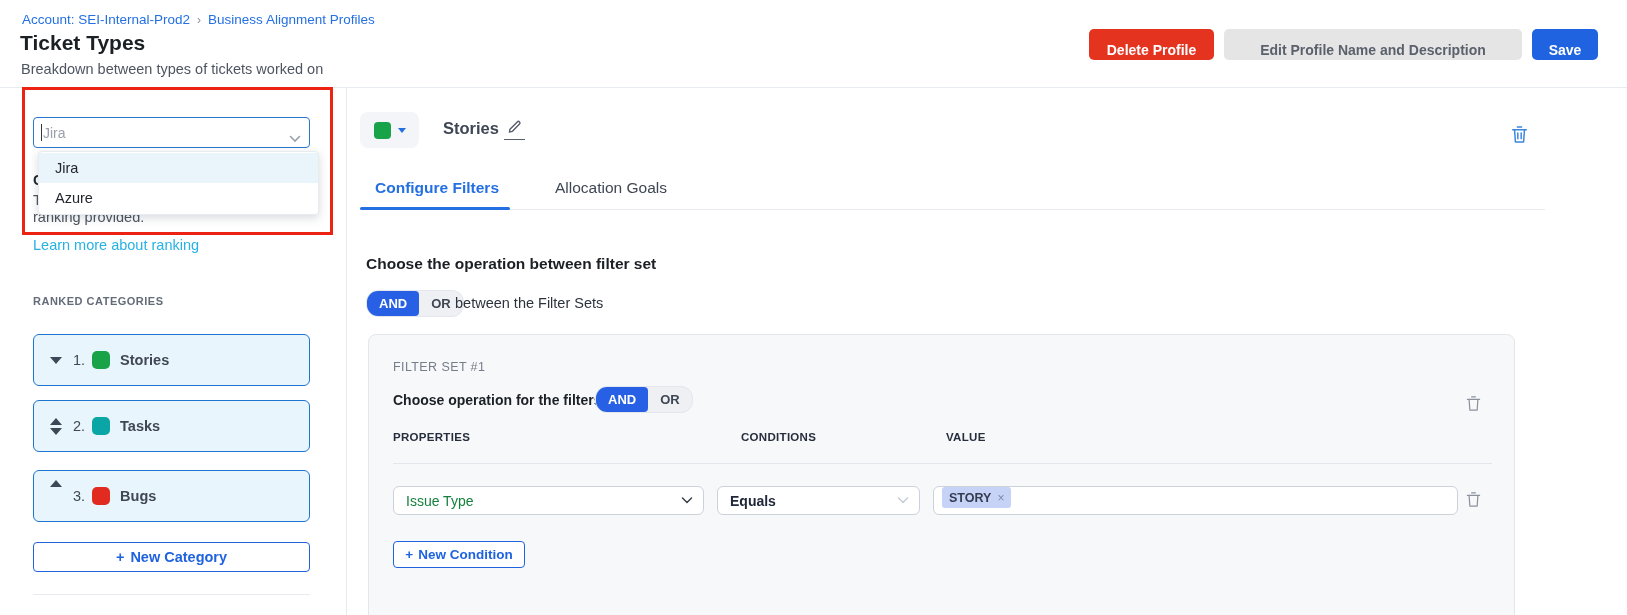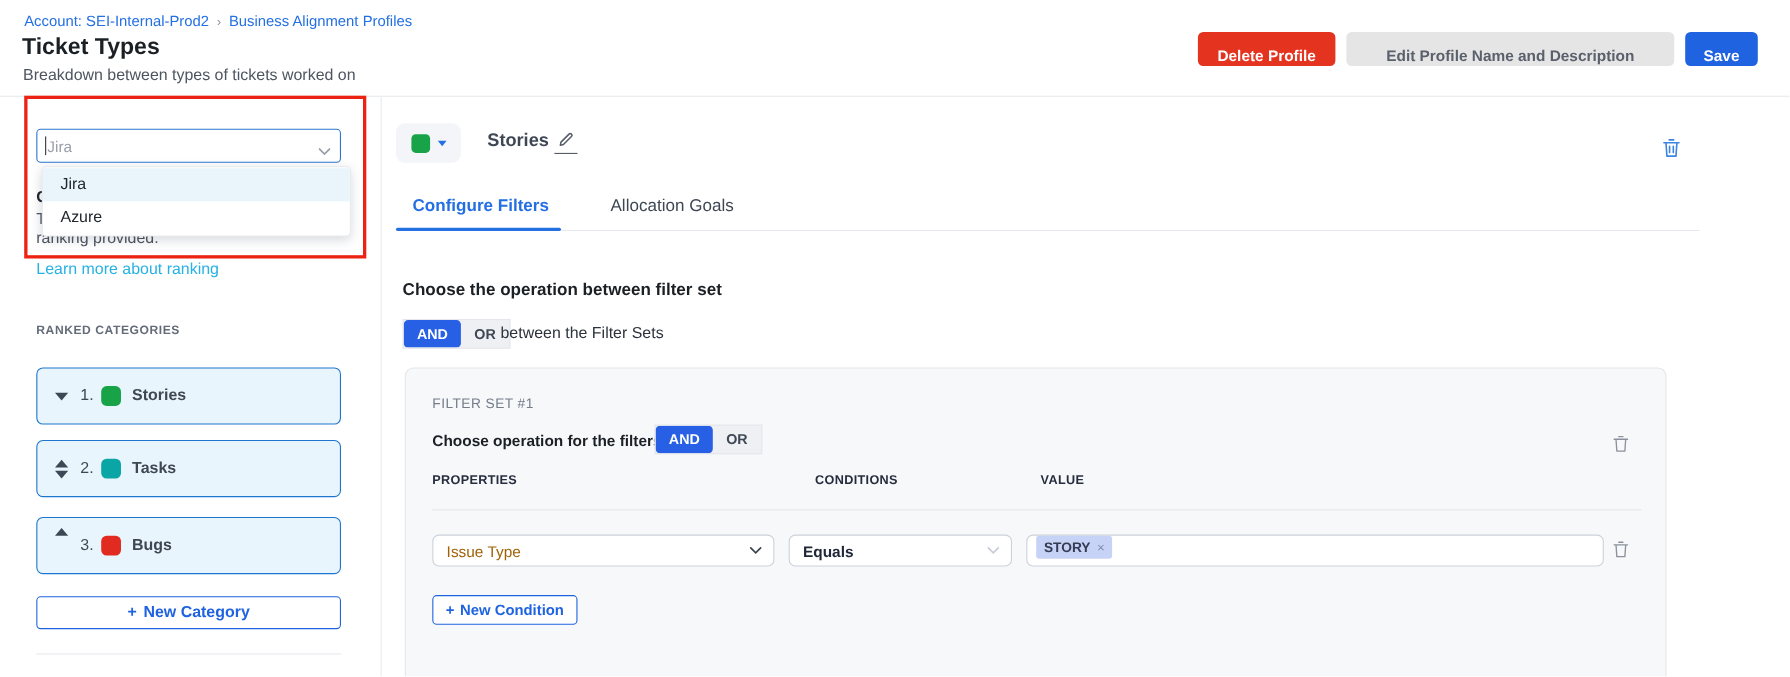--- a/index.html
+++ b/index.html
@@ -56,39 +56,39 @@
   .chip-caret { width:0; height:0; border-left:4.5px solid transparent; border-right:4.5px solid transparent; border-top:5.5px solid #2470e2; }
   .cat-title { position:absolute; top:31px; left:95px; font-size:16.5px; font-weight:700; color:#3f4754; }
   .edit-icon { position:absolute; top:31px; left:156px; width:21px; height:21px; cursor:pointer; border-bottom:1.6px solid #565d68; display:flex; justify-content:center; }
   .hdr-trash { position:absolute; top:37px; left:1163px; cursor:pointer; background:none; border:none; }
   .tab { position:absolute; top:91px; font-size:15.5px; cursor:pointer; }
   .tab-active { left:27px; color:#2470e2; font-weight:700; }
   .tab-idle { left:207px; color:#3f4754; }
   .tab-underline { position:absolute; top:119px; left:12px; width:150px; height:3px; background:#2470e2; border-radius:2px; }
   .tabs-divider { position:absolute; top:121px; left:12px; width:1185px; height:1px; background:#e7eaee; }
   .op-heading { position:absolute; top:167px; left:18px; font-size:15.5px; font-weight:700; color:#1b2025; }
-  .toggle { display:inline-flex; background:#eef0f4; border-radius:0; overflow:hidden; border:1px solid #e3e6eb; }
+  .toggle { display:inline-flex; background:#eef0f4; border-radius:12px; overflow:hidden; border:1px solid #e3e6eb; }
   .toggle-seg { height:25px; border:none; font-family:inherit; font-size:13px; font-weight:700; cursor:pointer; padding:0 12px; line-height:25px; }
   .seg-on { background:#2760e4; color:#fff; border-radius:4px; }
   .seg-off { background:transparent; color:#3f4754; }
   .toggle1 { position:absolute; top:202px; left:18px; }
   .op-caption { position:absolute; top:207px; left:107px; font-size:14.5px; color:#2c333d; }
   
   .filter-card { position:absolute; top:246px; left:20px; width:1147px; height:324px; background:#f7f8fa; border:1px solid #e3e6eb; border-radius:8px; }
   .fs-title { position:absolute; top:25px; left:24px; font-size:12.5px; letter-spacing:.4px; color:#757d8a; }
   .fs-op-label { position:absolute; top:57px; left:24px; font-size:14px; font-weight:700; color:#1b2025; }
   .toggle2 { position:absolute; top:51px; left:226px; }
   .fs-trash { position:absolute; top:60px; left:1097px; cursor:pointer; background:none; border:none; }
   .col-hdr { position:absolute; top:96px; font-size:11.5px; font-weight:700; letter-spacing:.3px; color:#262d3d; }
   .col-prop { left:24px; } .col-cond { left:372px; } .col-val { left:577px; }
   .fs-divider { position:absolute; top:128px; left:24px; width:1099px; height:1px; background:#e3e6eb; }
   .select-box { position:absolute; top:151px; height:29px; background:#fff; border:1px solid #ccd2da; border-radius:6px; display:flex; align-items:center; padding:0 10px 0 12px; cursor:pointer; }
   .sel-prop { left:24px; width:311px; }
   .sel-cond { left:348px; width:203px; }
-  .sel-text { font-size:14px; color:#a16207; flex:1; }
+  .sel-text { font-size:14px; color:#15803d; flex:1; }
   .sel-text-bold { font-weight:700; color:#21283a; }
   .value-box { position:absolute; top:151px; left:564px; width:525px; height:29px; background:#fff; border:1px solid #ccd2da; border-radius:6px; display:flex; padding-left:8px; cursor:text; }
   .tag { display:inline-flex; align-items:center; background:#c7d2f7; border-radius:3px; height:21px; padding:0 7px; font-size:12.5px; font-weight:700; color:#333c50; }
   .tag-x { margin-left:6px; font-weight:400; font-size:12px; color:#7f8ab0; cursor:pointer; }
   .row-trash { position:absolute; top:156px; left:1097px; cursor:pointer; background:none; border:none; }
   .new-cond-btn { position:absolute; top:206px; left:24px; width:132px; height:27px; background:#fff; border:1px solid #1f63e0; border-radius:4px; color:#1f63e0; font-family:inherit; font-size:13.5px; font-weight:700; cursor:pointer; display:flex; align-items:center; justify-content:center; gap:5px; }
   .plus-glyph { font-weight:700; }
 </style>
 </head>
 <body>

